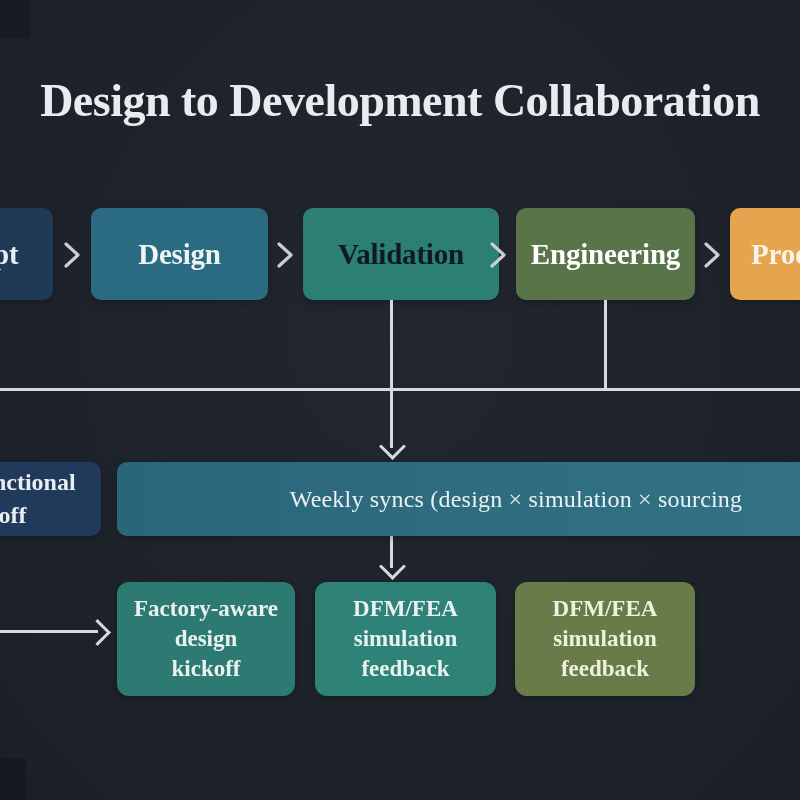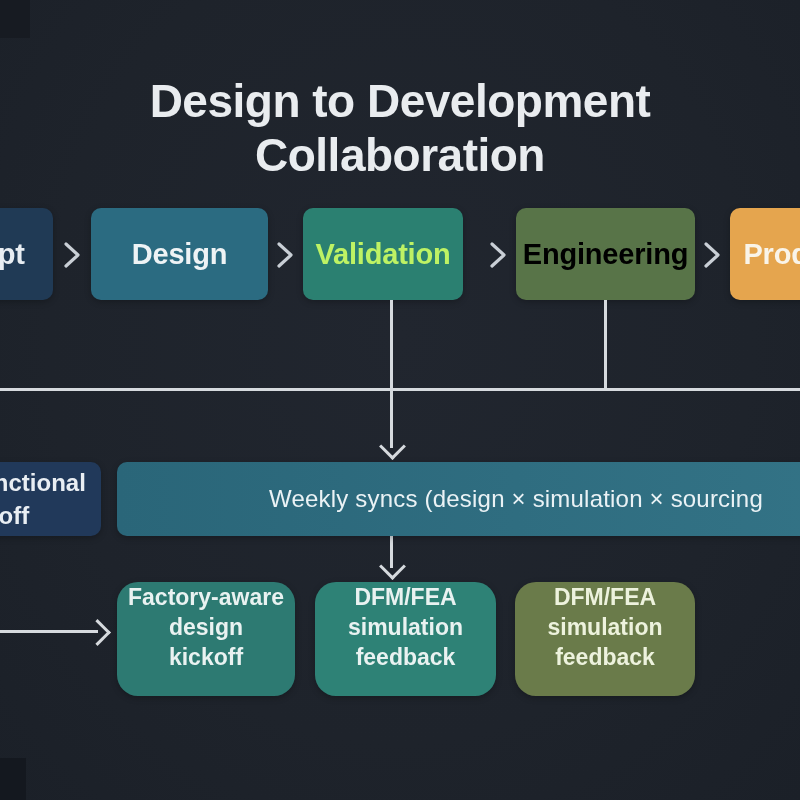--- a/index.html
+++ b/index.html
@@ -1,21 +1,21 @@
 <!DOCTYPE html>
 <html><head>
 <meta charset="utf-8">
 <style>
   html,body{margin:0;padding:0;background:#10141a;}
   .frame{
     position:relative;
     width:800px;height:800px;
     overflow:hidden;
     background:radial-gradient(ellipse at 50% 42%, #21262f 0%, #1e232b 62%, #1b2028 100%);
-    font-family:Liberation Sans, sans-serif;
+    font-family:Liberation Serif, serif;
   }
   .corner{position:absolute;}
   .corner.tl{left:0;top:0;width:30px;height:38px;background:#171b22;}
   .corner.bl{left:0;top:758px;width:26px;height:42px;background:#14181f;}
 
   .title{
     position:absolute;left:0;top:74px;width:800px;margin:0;
     text-align:center;
     font-size:46px;font-weight:700;letter-spacing:-0.5px;
     color:#e9ecef;
@@ -24,22 +24,22 @@
   
   .stage{
     position:absolute;top:208px;height:92px;
     border-radius:10px;
     display:flex;align-items:center;justify-content:center;
     font-size:29px;font-weight:600;letter-spacing:-0.2px;
     box-shadow:0 2px 6px rgba(0,0,0,0.25);
   }
   .stage.concept{left:-118px;width:171px;background:#203a55;color:#e8edf2;}
   .stage.design{left:91px;width:177px;background:#2b6b81;color:#eef3f5;}
-  .stage.validation{left:303px;width:160px;background:#2b8071;color:#bef264;}
-  .stage.engineering{left:516px;width:179px;background:#587448;color:#000000;text-align:center;}
+  .stage.validation{left:303px;width:196px;background:#2b8071;color:#0f172a;}
+  .stage.engineering{left:516px;width:179px;background:#587448;color:#ffffff;text-align:center;}
   .stage.production{left:730px;width:178px;background:#e5a54e;color:#f9f4e9;}
 
   .chev{position:absolute;top:238px;width:20px;height:34px;}
   .chev.c1{left:62px;}
   .chev.c2{left:275px;}
   .chev.c3{left:488px;}
   .chev.c4{left:702px;}
 
   
   .line{position:absolute;background:#d6dade;}
@@ -70,22 +70,22 @@
     font-size:24px;font-weight:600;line-height:33px;text-align:center;
   }
   .weekly{
     left:117px;width:798px;
     background:linear-gradient(90deg,#2a6679 0%,#347487 100%);
     color:#eaf2f5;font-size:24px;font-weight:500;letter-spacing:0.2px;
   }
 
   
   .outbox{
-    position:absolute;top:582px;height:114px;border-radius:21px;
-    display:flex;flex-direction:column;align-items:center;justify-content:flex-start;
+    position:absolute;top:582px;height:114px;border-radius:12px;
+    display:flex;flex-direction:column;align-items:center;justify-content:center;
     font-size:23px;font-weight:600;line-height:30px;text-align:center;
     box-shadow:0 2px 6px rgba(0,0,0,0.25);
   }
   .out-factory{left:117px;width:178px;background:#2d7a72;color:#e9f2f1;}
   .out-dfm-teal{left:315px;width:181px;background:#2e8276;color:#e9f2f1;}
   .out-dfm-olive{left:515px;width:180px;background:#6a7b4a;color:#edf2dd;}
 </style>
 </head>
 <body>
 

